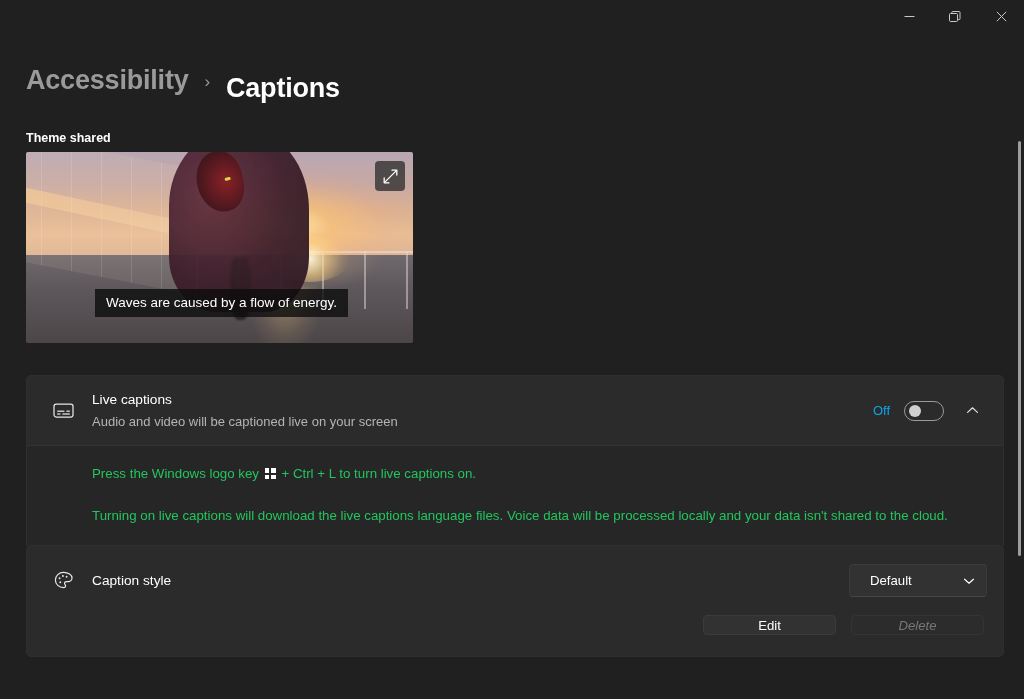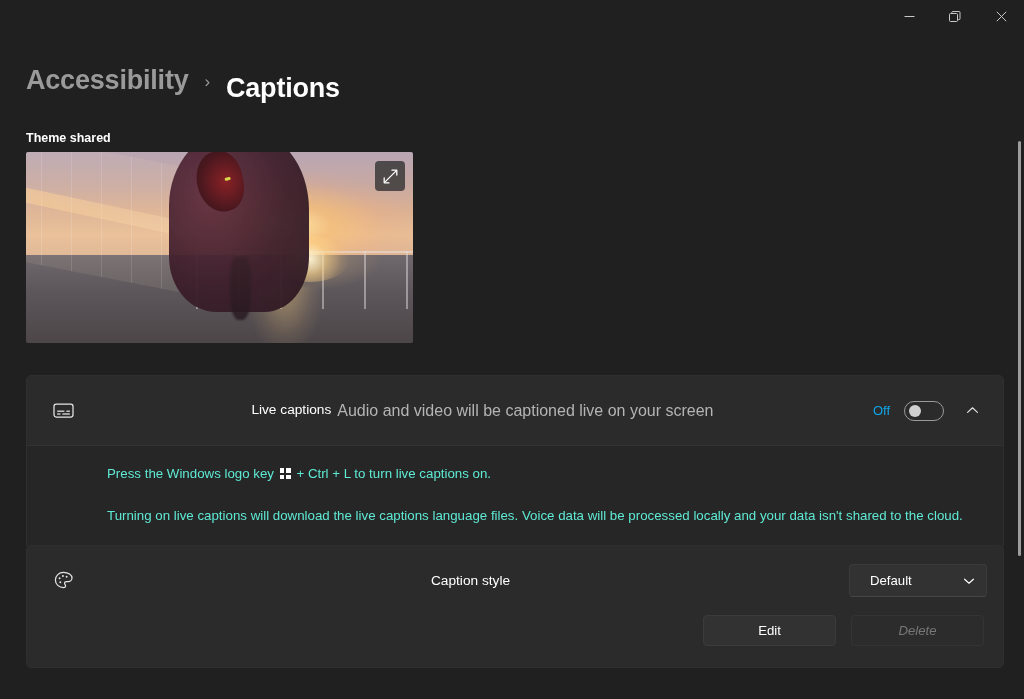--- a/index.html
+++ b/index.html
@@ -244,32 +244,32 @@
     width: 40px;
     min-width: 40px;
     display: flex;
     align-items: center;
     justify-content: center;
     color: #e6e6e6;
   }
   .row-texts {
     flex: 1;
     display: flex;
-    flex-direction: row;
+    flex-direction: column;
     justify-content: center;
     gap: 6px;
     padding-left: 9px;
   }
   .row-title {
     font-size: 13.7px;
     color: #ffffff;
     line-height: 1.25;
   }
   .row-sub {
-    font-size: 16px;
+    font-size: 13px;
     color: #b4b4b4;
     line-height: 1.25;
   }
 
   .row-right {
     display: flex;
     align-items: center;
     gap: 13px;
   }
 
@@ -307,23 +307,22 @@
   }
 
   .card-expand {
     background: #262626;
     border-top: 1px solid #333333;
     border-radius: 0 0 5px 5px;
     padding: 18px 24px 22px 65px;
   }
   .expand-p {
     font-size: 13.3px;
-    color: #5eead4;
+    color: #22c55e;
     line-height: 1.5;
-    margin-left: 15px;
   }
   .expand-p + .expand-p { margin-top: 22px; }
   .win-key {
     display: inline-block;
     width: 11px;
     height: 11px;
     position: relative;
     top: 1px;
     margin: 0 2px;
   }
@@ -355,21 +354,21 @@
   }
 
   .card-actions {
     display: flex;
     justify-content: flex-end;
     gap: 15px;
     padding: 0 19px 21px 19px;
   }
   .btn {
     width: 133px;
-    height: 31px;
+    height: 20px;
     border-radius: 4px;
     display: flex;
     align-items: center;
     justify-content: center;
     font-size: 13.2px;
     border: 1px solid #3b3b3b;
     background: #323232;
     color: #ffffff;
   }
   .btn.disabled {
@@ -440,20 +439,21 @@
     </div>
 
     <div class="preview-expand">
       <svg width="15" height="15" viewBox="0 0 15 15">
         <path d="M9 1.2 H13.8 V6" fill="none" stroke="#ffffff" stroke-width="1.3" stroke-linecap="round" stroke-linejoin="round"></path>
         <path d="M6 13.8 H1.2 V9" fill="none" stroke="#ffffff" stroke-width="1.3" stroke-linecap="round" stroke-linejoin="round"></path>
         <line x1="13.4" y1="1.6" x2="1.6" y2="13.4" stroke="#ffffff" stroke-width="1.3" stroke-linecap="round"></line>
       </svg>
     </div>
 
+    <div class="preview-caption">Waves are caused by a flow of energy.</div>
   </div>
 
   <div class="card card-live">
     <div class="card-row">
       <div class="row-icon">
         <svg width="23" height="23" viewBox="0 0 23 23">
           <rect x="2" y="5" width="19" height="13" rx="2.2" fill="none" stroke="currentColor" stroke-width="1.25"></rect>
           <line x1="5.2" y1="12.2" x2="12.4" y2="12.2" stroke="currentColor" stroke-width="1.25"></line>
           <line x1="14.4" y1="12.2" x2="17.8" y2="12.2" stroke="currentColor" stroke-width="1.25"></line>
           <line x1="5.2" y1="15" x2="8.4" y2="15" stroke="currentColor" stroke-width="1.25"></line>

